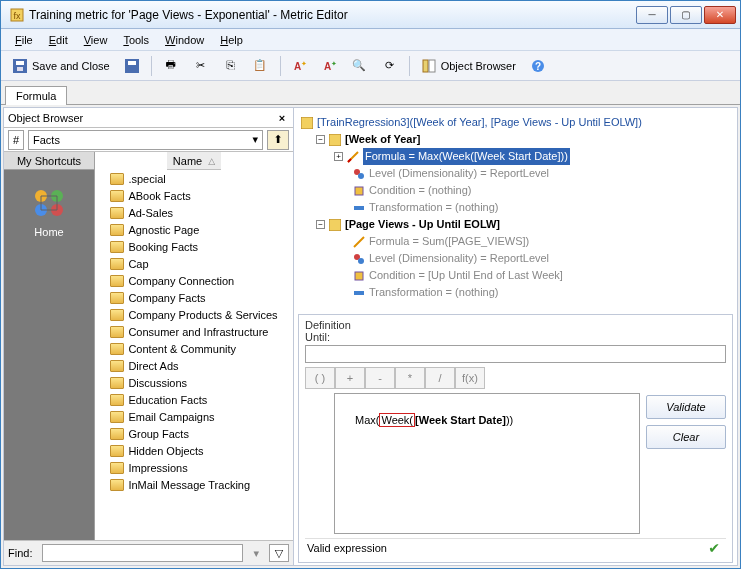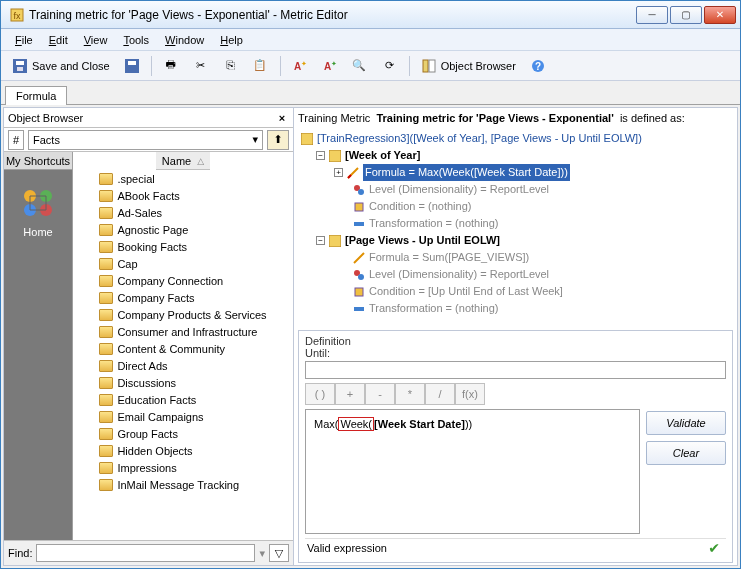--- a/index.html
+++ b/index.html
@@ -22,47 +22,47 @@
   .tab { padding:3px 10px; border:1px solid #a0a0a0; border-bottom:none; background:#ececec; font-size:11px; cursor:default; position:relative; top:1px;}
   .tab.active { background:#fff; }
   .main { flex:1; display:flex; background:#fff; border:1px solid #c0c8d8; margin:2px; overflow:hidden;}
   .leftpane { width:290px; border-right:1px solid #c0c8d8; display:flex; flex-direction:column; background:#f4f4f4;}
   .ob-hdr { height:20px; background:#fff; border-bottom:1px solid #c0c0c0; display:flex; align-items:center; padding:0 4px; justify-content:space-between;}
   .ob-hdr .x { width:14px; height:14px; display:flex;align-items:center;justify-content:center; font-weight:bold; cursor:default;}
   .ob-row { height:24px; display:flex; align-items:center; padding:2px 4px; gap:4px; background:#fff; border-bottom:1px solid #c0c0c0;}
   .combo { flex:1; height:20px; border:1px solid #a0a0a0; background:#fff; display:flex; align-items:center; padding:0 4px; font-size:11px; justify-content:space-between;}
   .upbtn { width:22px; height:20px; border:1px solid #a0a0a0; background:#f8f0d0; display:flex;align-items:center;justify-content:center;}
   .ob-body { flex:1; display:flex; overflow:hidden; border-bottom:1px solid #c0c0c0; background:#fff;}
-  .shortcuts { width:68px; background:#7a7a7a; display:flex; flex-direction:column; align-items:center;}
+  .shortcuts { width:90px; background:#7a7a7a; display:flex; flex-direction:column; align-items:center;}
   .shortcuts-hdr { width:100%; height:18px; background:#dcdcdc; font-size:11px; display:flex; align-items:center; justify-content:center; border-bottom:1px solid #a0a0a0;}
   .home-icon { width:40px; height:40px; margin-top:12px; display:flex;align-items:center;justify-content:center;}
   .home-lbl { color:#fff; font-size:11px; margin-top:4px;}
   .filelist { flex:1; display:flex; flex-direction:column; overflow:hidden; border-left:1px solid #a0a0a0;align-items:center;}
   .fl-hdr { height:18px; background:#ececec; border-bottom:1px solid #c0c0c0; display:flex; align-items:center; padding:0 6px; font-size:11px; gap:6px;}
   .fl-body { flex:1; overflow-y:scroll; overflow-x:scroll; background:#fff;}
   .fl-item { height:17px; display:flex; align-items:center; padding:0 4px; gap:4px; font-size:11px; white-space:nowrap;}
   .folder-icon { width:14px; height:12px; background:linear-gradient(#fce38a,#e8b84a); border:1px solid #c09030; border-radius:1px; flex-shrink:0;}
-  .findrow { height:24px; display:flex; align-items:center; padding:2px 4px; gap:4px; background:#f0f0f0;}
+  .findrow { height:24px; display:flex; align-items:center; padding:2px 4px; gap:10px; background:#f0f0f0;}
   .findrow input { flex:1; height:18px; border:1px solid #a0a0a0; padding:0 4px; font-size:11px;}
   .filterbtn { width:20px;height:18px;border:1px solid #a0a0a0;background:#fff;display:flex;align-items:center;justify-content:center;}
   .rightpane { flex:1; display:flex; flex-direction:column; padding:2px 4px; overflow:hidden;}
   .defline { font-size:11px; padding:2px 0;}
   .tree { flex:0 0 auto; font-size:11px; padding:4px 2px; line-height:17px; height:200px; overflow:auto;}
   .tn { display:flex; align-items:center; gap:3px; white-space:nowrap;}
   .ind1 { padding-left:16px;} .ind2{padding-left:34px;} .ind3{padding-left:52px;}
   .expander { width:9px;height:9px;border:1px solid #888;display:inline-flex;align-items:center;justify-content:center;font-size:8px;line-height:1;background:#fff;}
   .sel { background:#2f64b4; color:#fff; padding:0 2px;}
   .ic { width:14px;height:14px; display:inline-flex;align-items:center;justify-content:center; flex-shrink:0;}
   .definition-box { border:1px solid #c0c8d8; margin-top:4px; padding:4px 6px 6px 6px; display:flex; flex-direction:column; flex:1; min-height:0;}
   .defn-lbl { font-size:11px; color:#333;}
   .name-in { height:18px; border:1px solid #a0a0a0; background:#fff; margin:2px 0 4px 0;}
   .op-row { height:22px; display:flex; gap:0; margin-bottom:4px;}
   .opbtn { width:30px;height:22px;border:1px solid #c0c0c0;background:#f4f4f4;display:flex;align-items:center;justify-content:center;color:#888;font-size:11px;}
   .expr-area-wrap { flex:1; display:flex; gap:6px; min-height:0;}
-  .expr-area { flex:1; border:1px solid #a0a0a0; background:#fff; padding:8px; font-size:11px; position:relative;}
+  .expr-area { flex:1; border:1px solid #a0a0a0; background:#fff; padding:20px; font-size:11px; position:relative;margin-left:29px;}
   .redbox { border:1px solid #d02020; padding:0 1px;}
   .btncol { width:80px; display:flex; flex-direction:column; gap:6px; padding-top:2px;}
   .stdbtn { height:24px; border:1px solid #a8b8d0; background:linear-gradient(#fdfdfd,#e8eef8); border-radius:2px; display:flex;align-items:center;justify-content:center; font-size:11px; cursor:default;font-style:italic;}
   .status { height:18px; display:flex; align-items:center; font-size:11px; gap:6px; padding:0 2px; border-top:1px solid #e0e0e0; margin-top:4px;}
   .check { color:#3a9a30; font-size:14px; margin-left:auto; margin-right:4px;}
   ::-webkit-scrollbar { width:16px; height:16px;}
   ::-webkit-scrollbar-track{background:#f0f0f0;}
   ::-webkit-scrollbar-thumb{background:#cdd6e4;border:1px solid #a8b8d0;}
 </style>
 </head>
@@ -293,25 +293,20 @@
         <span>Find:</span>
         <input type="text" style="">
         <span style="color:#888">▾</span>
         <div class="filterbtn">
             <span>▽</span>
           </div>
       </div>
     </div>
 
     <div class="rightpane">
-      <div class="defline">
-        <span>Training Metric</span>
-        &nbsp;<b>Training metric for 'Page Views - Exponential'</b>&nbsp;
-        <span>is defined as:</span>
-      </div>
 
       <div class="tree">
         <div class="tn">
             <span class="ic">
               <svg width="12" height="12">
                 <rect width="12" height="12" fill="#f2d060" stroke="#b08020"></rect>
               </svg>
             </span>
             <span style="color:#2050a0">[TrainRegression3]([Week of Year], [Page Views - Up Until EOLW])</span>
           </div>

